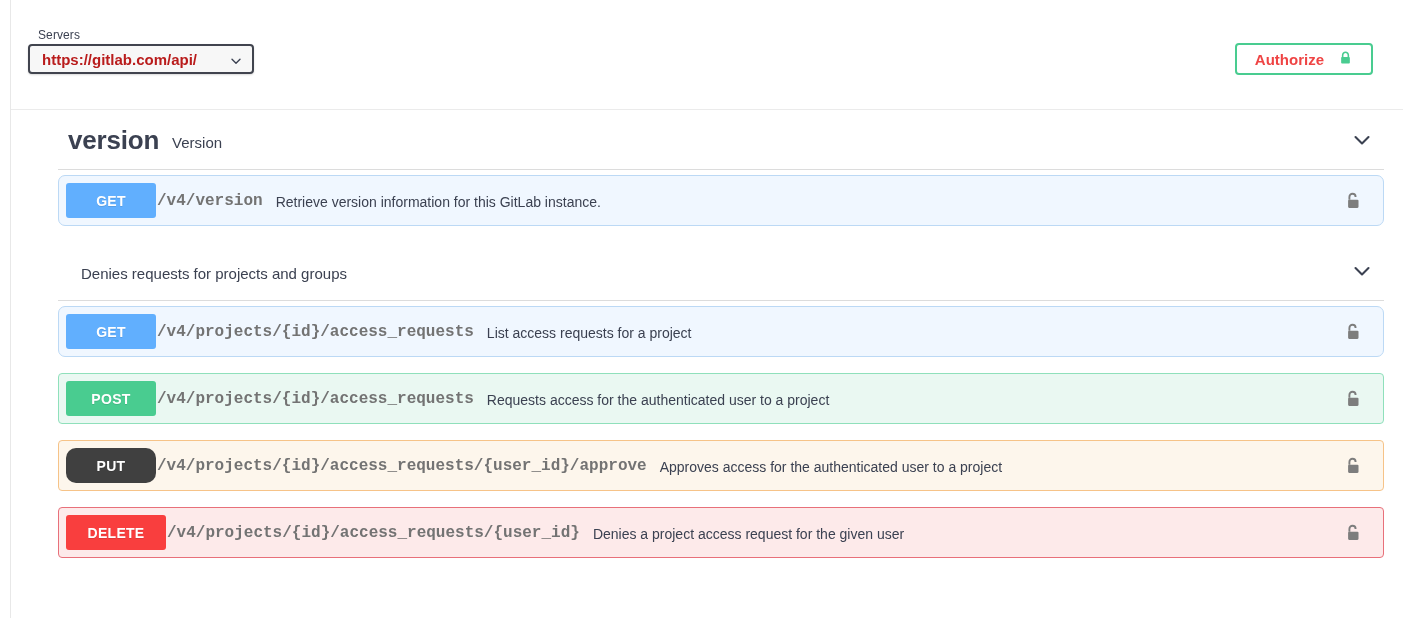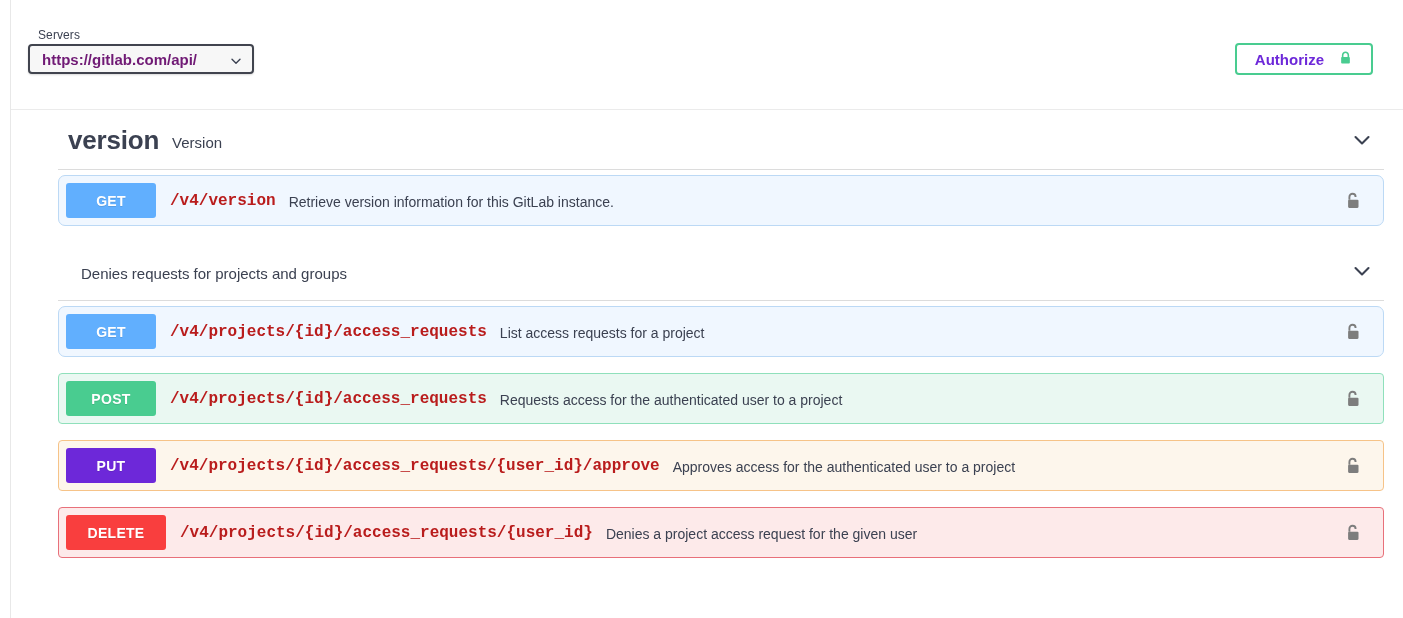--- a/index.html
+++ b/index.html
@@ -55,21 +55,21 @@
     align-items: center;
     height: 30px;
     min-width: 226px;
     padding: 0 32px 0 12px;
     border: 2px solid #41444e;
     border-radius: 4px;
     background: #f7f7f7;
     box-shadow: 0 1px 2px rgba(0,0,0,0.15);
     font-size: 15px;
     font-weight: bold;
-    color: #701a75;
+    color: #b91c1c;
     cursor: pointer;
   }
   .servers-select .sel-value { white-space: nowrap; }
   .servers-select .sel-chevron {
     position: absolute;
     right: 10px;
     top: 50%;
     transform: translateY(-50%);
     width: 12px; height: 12px;
     display: block;
@@ -81,21 +81,21 @@
     right: 30px;
     top: 43px;
     height: 32px;
     display: inline-flex;
     align-items: center;
     gap: 14px;
     padding: 0 18px;
     border: 2px solid #49cc90;
     border-radius: 4px;
     background: #ffffff;
-    color: #6d28d9;
+    color: #ef4444;
     font-size: 15px;
     font-weight: bold;
     cursor: pointer;
   }
 
   
   .api-body {
     position: absolute;
     left: 25px;
     top: 111px;
@@ -167,25 +167,25 @@
     justify-content: center;
     color: #ffffff;
     font-size: 14px;
     font-weight: bold;
     letter-spacing: .3px;
     text-shadow: 0 1px 0 rgba(0,0,0,0.1);
   }
   .op-method.wide { width: 100px; }
 
   .op-path {
-    margin-left: 14px;
+    margin-left: 1px;
     font-family: "Liberation Mono", monospace;
     font-size: 16px;
     font-weight: bold;
-    color: #b91c1c;
+    color: #737373;
     white-space: nowrap;
   }
   .op-summary {
     margin-left: 13px;
     font-size: 14px;
     color: #3b4151;
     white-space: nowrap;
     position: relative;
     top: 1px;
     text-align: center;
@@ -197,21 +197,21 @@
     transform: translateY(-50%);
     width: 16px; height: 19px;
   }
 
   
   .m-get   { background: #f0f7ff; border-color: #bcd9f5; }
   .m-get   .op-method { background: #61affe; }
   .m-post  { background: #eaf8f2; border-color: #8fe0bb; }
   .m-post  .op-method { background: #49cc90; }
   .m-put   { background: #fdf6ec; border-color: #f6c388; }
-  .m-put   .op-method { background: #6d28d9; }
+  .m-put   .op-method { background: #404040; border-radius: 10px; }
   .m-delete{ background: #fdeaea; border-color: #e8707a; }
   .m-delete .op-method { background: #f93e3e; }
 </style>
 </head>
 <body>
 
 <div id="page">
 
   <div class="page-edge"></div>
 

